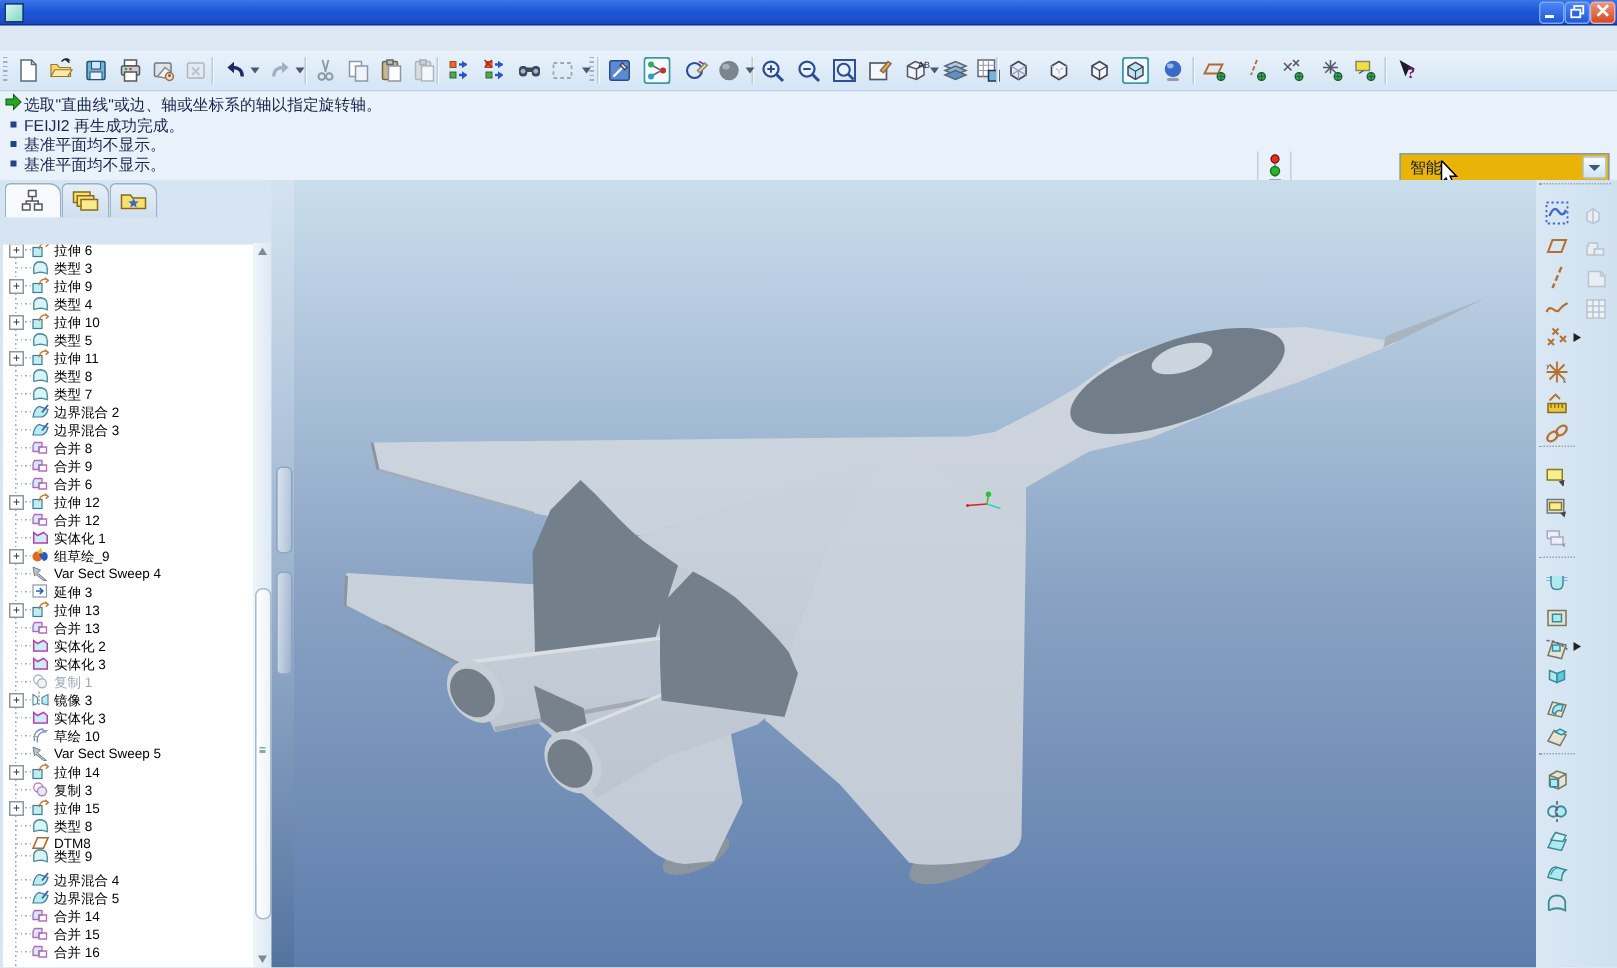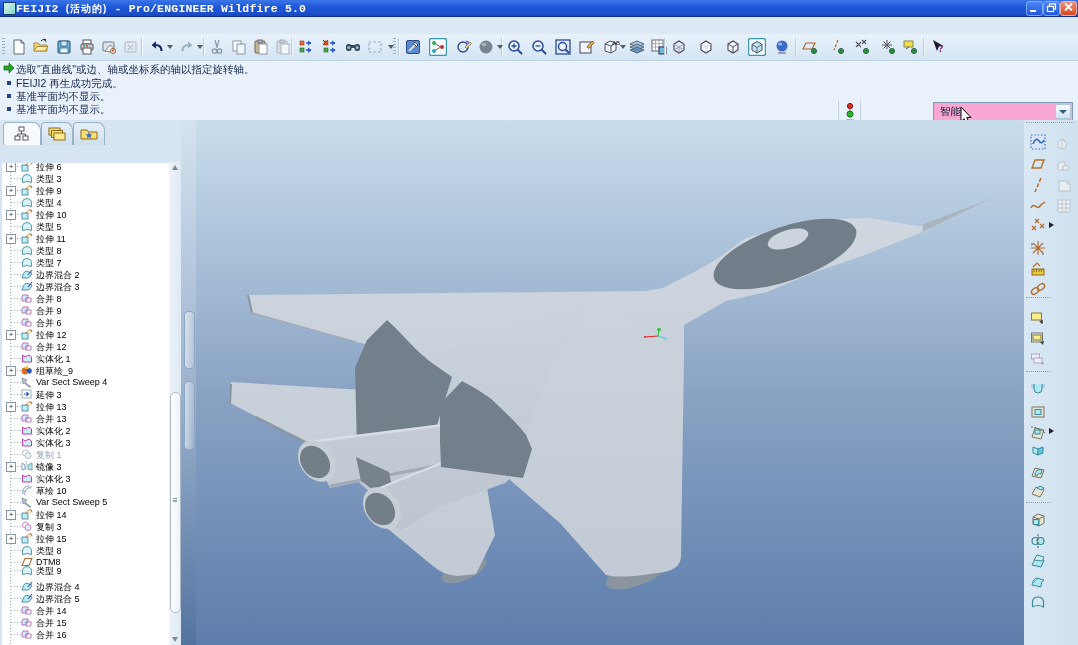--- a/index.html
+++ b/index.html
@@ -16,21 +16,21 @@
 #menu span{position:absolute;top:2px;white-space:nowrap}
 
 #tbar{left:0;top:34px;width:1078px;height:26px;background:linear-gradient(#e8f2fb,#d5e5f4);border-bottom:1px solid #bed2e4}
 .tsep{position:absolute;top:4px;width:1px;height:18px;background:#b8cbdd;border-right:1px solid #f4f9fe}
 .ticon{position:absolute;top:4px;width:18px;height:18px}
 
 #msg{left:0;top:61px;width:1078px;height:59px;background:#e9f2fb;border-bottom:1px solid #c8d8e8}
 #msg .line{position:absolute;left:16px;font-size:10.5px;color:#16264e;white-space:nowrap}
 .bullet{position:absolute;left:7px;width:3.5px;height:3.5px;background:#23428e}
 
-#combo{left:933px;top:41px;width:138px;height:17px;background:#f9a8d4;border:1px solid #7f9db9;font-size:10.5px;color:#101830}
+#combo{left:933px;top:41px;width:138px;height:17px;background:#eab308;border:1px solid #7f9db9;font-size:10.5px;color:#101830}
 #combo .arr{position:absolute;right:1px;top:1px;width:14px;height:13px;background:linear-gradient(#f6fbfe,#d2e4f4);border:1px solid #b4c8dc;border-radius:2px}
 
 #lpanel{left:0;top:120px;width:196px;height:525px;background:#d7e4f1}
 .tab{position:absolute;top:2px;height:22px;border:1px solid #9ab2c8;border-bottom:none;border-radius:4px 8px 0 0;background:linear-gradient(#e6eff8,#cfdfee)}
 #tab1{left:3px;width:36px;background:#f6fafd;z-index:3}
 #lhead{position:absolute;left:0;top:24px;width:196px;height:19px;background:linear-gradient(#eef5fb,#d2e2f0);border-top:1px solid #fff;border-bottom:1px solid #c0d2e4}
 #lhead b{position:absolute;left:8px;top:3px;font-size:11px;color:#1a2a45}
 #tree{position:absolute;left:2px;top:43px;width:167px;height:482px;background:#fff;overflow:hidden}
 .trow{position:absolute;left:0;height:12px;font-size:9px;color:#000;white-space:nowrap}
 .trow .lbl{position:absolute;left:34px;top:1px}
@@ -50,21 +50,20 @@
 .ric{position:absolute;left:6px;width:18px;height:18px}
 .ric2{position:absolute;left:32px;width:18px;height:18px}
 .rsep{position:absolute;left:2px;width:24px;height:1px;border-top:1px dotted #90a4b8}
 .hsep{position:absolute;left:2px;top:2px;width:48px;height:1px;border-top:1px dotted #90a4b8}
 </style></head>
 <body>
 <div id="page">
 
 <div id="title" class="abs">
  <div id="ticon" class="abs"></div>
- <div class="txt">FEIJI2 <span class="cjk">(活动的)</span> - Pro/ENGINEER Wildfire 5.0</div>
  <div class="tbtn abs" style="left:1026px;background:linear-gradient(#4c86f4,#2058d8);border:1px solid #7aa8f8"><svg width="13" height="11">
           <rect x="2" y="8" width="6" height="2" fill="#fff"></rect>
         </svg></div>
  <div class="tbtn abs" style="left:1043px;background:linear-gradient(#4c86f4,#2058d8);border:1px solid #7aa8f8"><svg width="13" height="11">
           <rect x="4.5" y="2" width="6" height="5" fill="none" stroke="#fff" stroke-width="1.2"></rect>
           <rect x="2.5" y="4.5" width="6" height="5" fill="#2e66e0" stroke="#fff" stroke-width="1.2"></rect>
         </svg></div>
  <div class="tbtn abs" style="left:1060px;background:linear-gradient(#f09078,#d44a20);border:1px solid #f0b0a0"><svg width="13" height="11">
           <path d="M3 1.5L10 8.5M10 1.5L3 8.5" stroke="#fff" stroke-width="1.8"></path>
         </svg></div>

